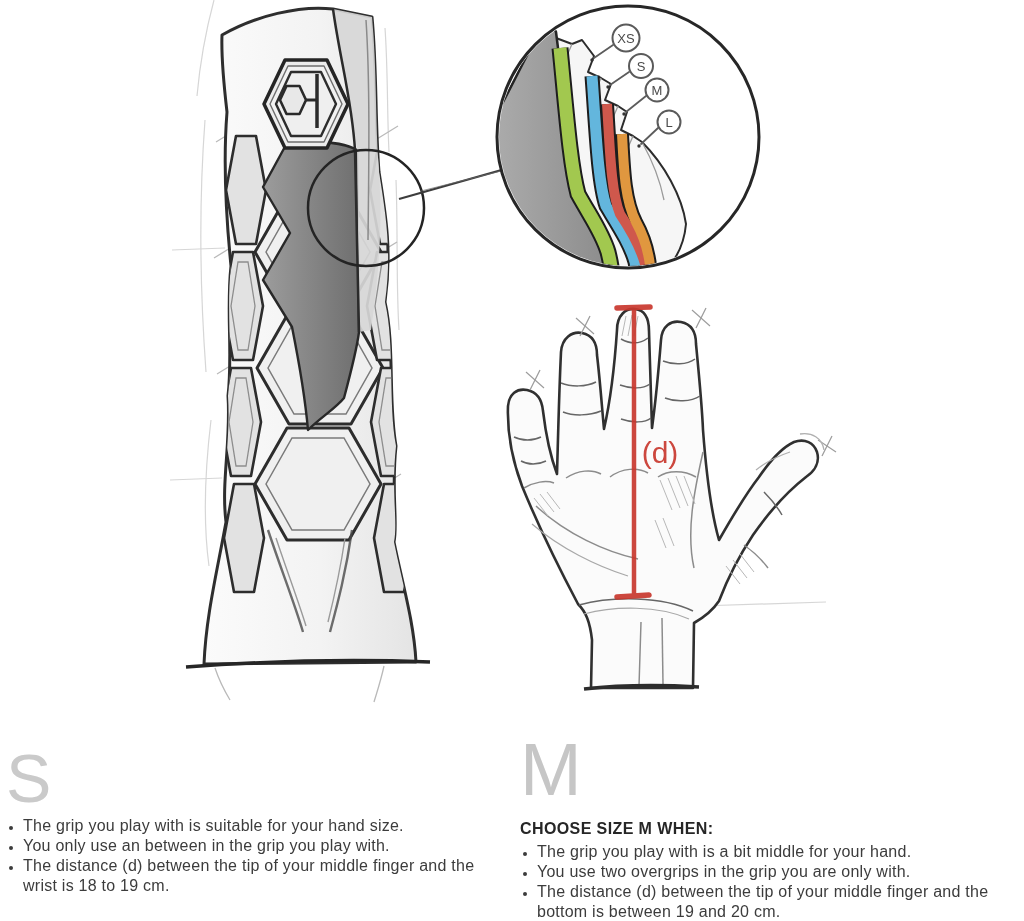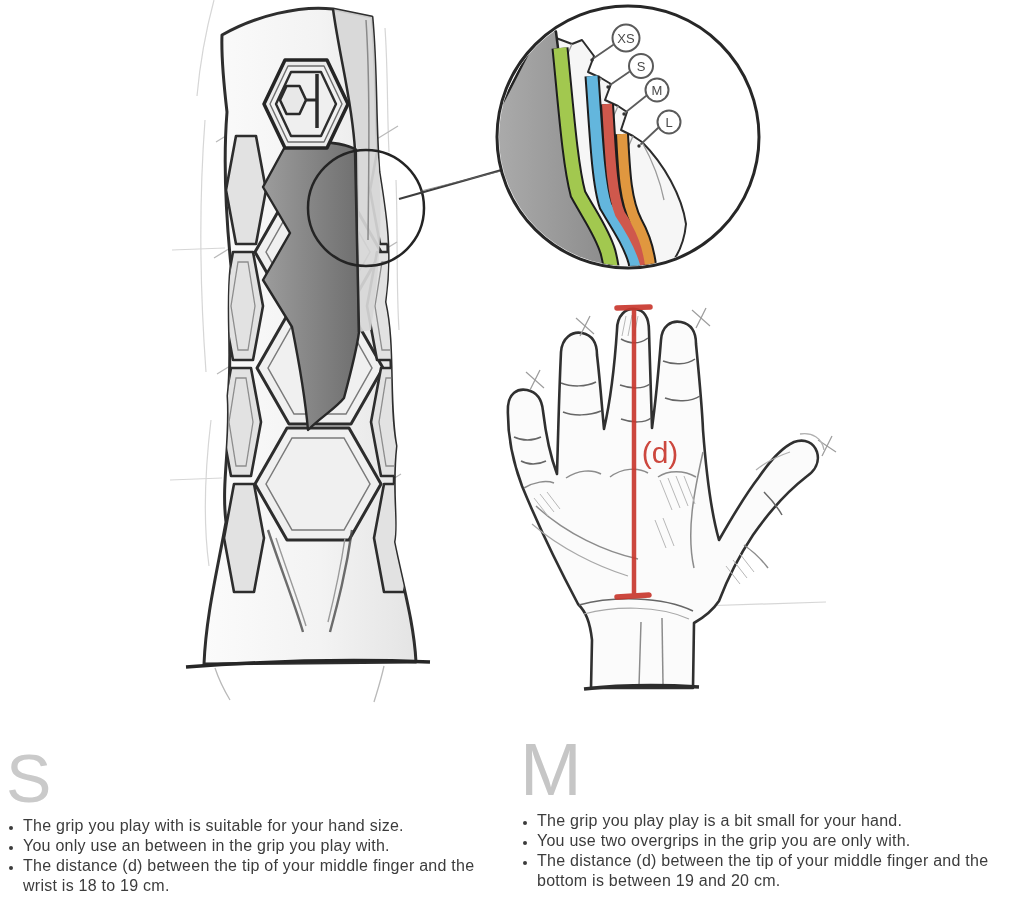--- a/index.html
+++ b/index.html
@@ -282,21 +282,22 @@
   <ul class="criteria">
     <li>The grip you play with is suitable for your hand size.</li>
     <li>You only use an between in the grip you play with.</li>
     <li>The distance (d) between the tip of your middle finger and the
 wrist is 18 to 19 cm.</li>
   </ul>
 </div>
 
 <div class="size-section" id="sec-m">
   <div class="big-letter">M</div>
+  <div class="choose-heading">CHOOSE SIZE M WHEN:</div>
   <ul class="criteria">
-    <li>The grip you play play is a bit small for your hand.</li>
+    <li>The grip you play with is a bit middle for your hand.</li>
     <li>You use two overgrips in the grip you are only with.</li>
     <li>The distance (d) between the tip of your middle finger and the
 bottom is between 19 and 20 cm.</li>
   </ul>
 </div>
 
 </div>
 
 </body></html>

